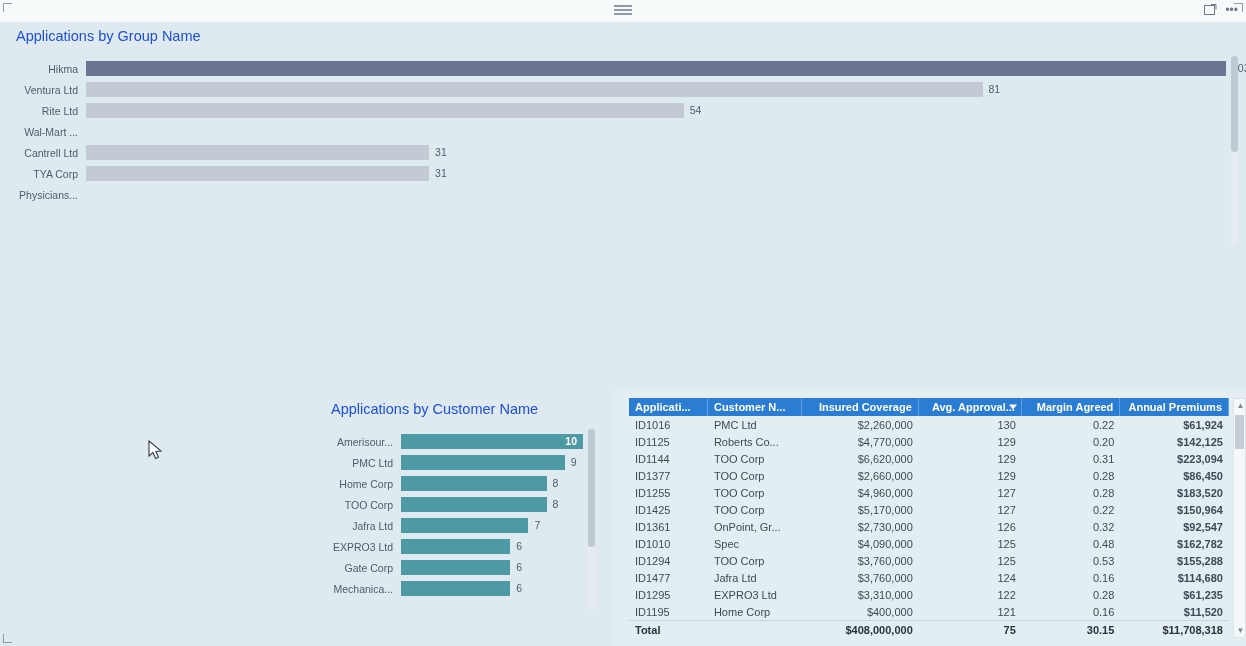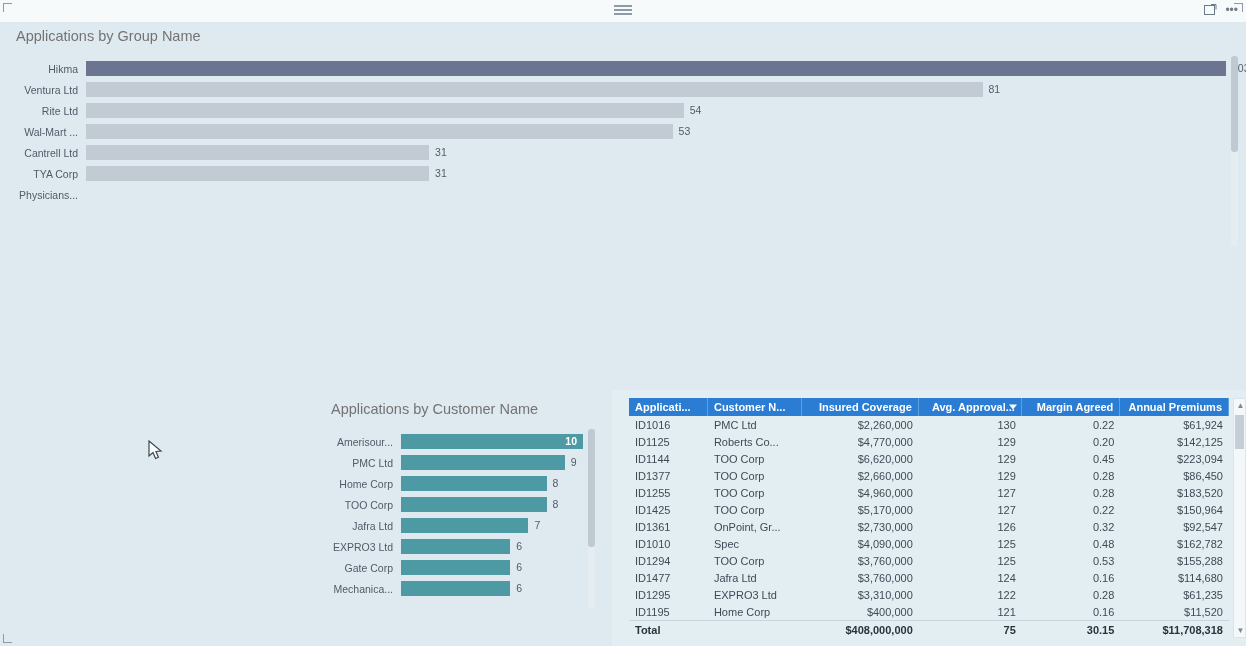--- a/index.html
+++ b/index.html
@@ -14,21 +14,21 @@
   
   #kpi { left:0; top:0; width:155px; height:372px; background:#dce9ef;
          display:flex; flex-direction:column; justify-content:center; align-items:center; gap:2px; }
   .kpi-item { text-align:center; margin:7px 0; width:100%; }
   .kpi-val { font-size:26px; color:#3b4550; letter-spacing:-.5px; line-height:1.15; }
   .kpi-val.money { font-size:23px; }
   .kpi-lbl { font-size:11.5px; color:#5c6b78; margin-top:1px; }
 
   
   #map { left:160px; top:0; width:400px; height:372px; background:#dfeaf0; }
-  .ptitle { position:absolute; font-size:14.5px; color:#737373; }
+  .ptitle { position:absolute; font-size:14.5px; color:#1d4ed8; }
   #map .ptitle { left:15px; top:13px; }
   .map-canvas { position:absolute; left:14px; top:34px; width:372px; height:326px;
                 background:#a8c6ea; overflow:hidden; }
   .landmass { position:absolute; background:#f2f3ef; }
   .maplbl { position:absolute; color:#6b7d92; font-style:italic; font-size:10px; white-space:nowrap; }
   .maplbl.caps { font-style:normal; font-weight:bold; letter-spacing:1px; color:#55606c; }
   .bub { position:absolute; border-radius:50%; background:rgba(58,124,197,.62);
          border:1px solid rgba(40,95,160,.75); }
   .attrib { position:absolute; right:6px; bottom:4px; font-size:8px; color:#5a6a7d; white-space:nowrap; }
   .binglogo { position:absolute; left:8px; bottom:3px; font-size:9px; color:#56687c; }
@@ -97,21 +97,21 @@
   .thead { display:flex; background:#2b7cd3; }
   .thead div { color:#fff; font-size:11px; font-weight:bold; padding:3px 6px;
                border-right:1px solid #5fa0e0; white-space:nowrap; overflow:hidden; position:relative; }
   .trow { display:flex; }
   .trow div { font-size:11px; color:#3f4a55; padding:2.5px 6px; white-space:nowrap; overflow:hidden; }
   .trow.total div { font-weight:bold; color:#2a333d; border-top:1px solid #c5d4dd; }
   .c0 { width:84px; } .c1 { width:100px; }
   .c2 { width:125px; text-align:right; }
   .c3 { width:110px; text-align:right; }
   .c4 { width:105px; text-align:right; }
-  .c5 { width:116px; text-align:right; }
+  .c5 { width:116px; text-align:right;font-weight:bold; }
   .sort-caret { position:absolute; right:4px; top:50%; transform:translateY(-50%);
                 width:0; height:0; border-left:4px solid transparent; border-right:4px solid transparent;
                 border-top:5px solid #fff; }
   .tscroll { position:absolute; right:0px; top:8px; width:13px; bottom:8px;
              background:#f4f8fa; border:1px solid #dbe5ea; }
   .tscroll .thumb { position:absolute; left:1px; width:9px; top:16px; height:34px; background:#c3ced6; }
   .tchev { position:absolute; left:0; width:13px; text-align:center; font-size:8px; color:#7b8893; }
 
   
   .cursor { position:absolute; width:0; height:0; pointer-events:none; }
@@ -532,24 +532,20 @@
         </div>
         <div class="hrow">
           <div class="hname">Rite Ltd</div>
           <div class="htrack">
             <div class="hbar" style="width: 52.4272%;"></div>
             <div class="hval" style="left: calc(52.4272% + 6px);">54</div>
           </div>
         </div>
         <div class="hrow">
           <div class="hname">Wal-Mart ...</div>
-          <div class="htrack">
-            <div class="hbar" style="width: 51.4563%;"></div>
-            <div class="hval" style="left: calc(51.4563% + 6px);">53</div>
-          </div>
         </div>
         <div class="hrow">
           <div class="hname">Cantrell Ltd</div>
           <div class="htrack">
             <div class="hbar" style="width: 30.0971%;"></div>
             <div class="hval" style="left: calc(30.0971% + 6px);">31</div>
           </div>
         </div>
         <div class="hrow">
           <div class="hname">TYA Corp</div>
@@ -662,21 +658,21 @@
           <div class="c2">$4,770,000</div>
           <div class="c3">129</div>
           <div class="c4">0.20</div>
           <div class="c5">$142,125</div>
         </div>
         <div class="trow">
           <div class="c0">ID1144</div>
           <div class="c1">TOO Corp</div>
           <div class="c2">$6,620,000</div>
           <div class="c3">129</div>
-          <div class="c4">0.45</div>
+          <div class="c4">0.31</div>
           <div class="c5">$223,094</div>
         </div>
         <div class="trow">
           <div class="c0">ID1377</div>
           <div class="c1">TOO Corp</div>
           <div class="c2">$2,660,000</div>
           <div class="c3">129</div>
           <div class="c4">0.28</div>
           <div class="c5">$86,450</div>
         </div>

